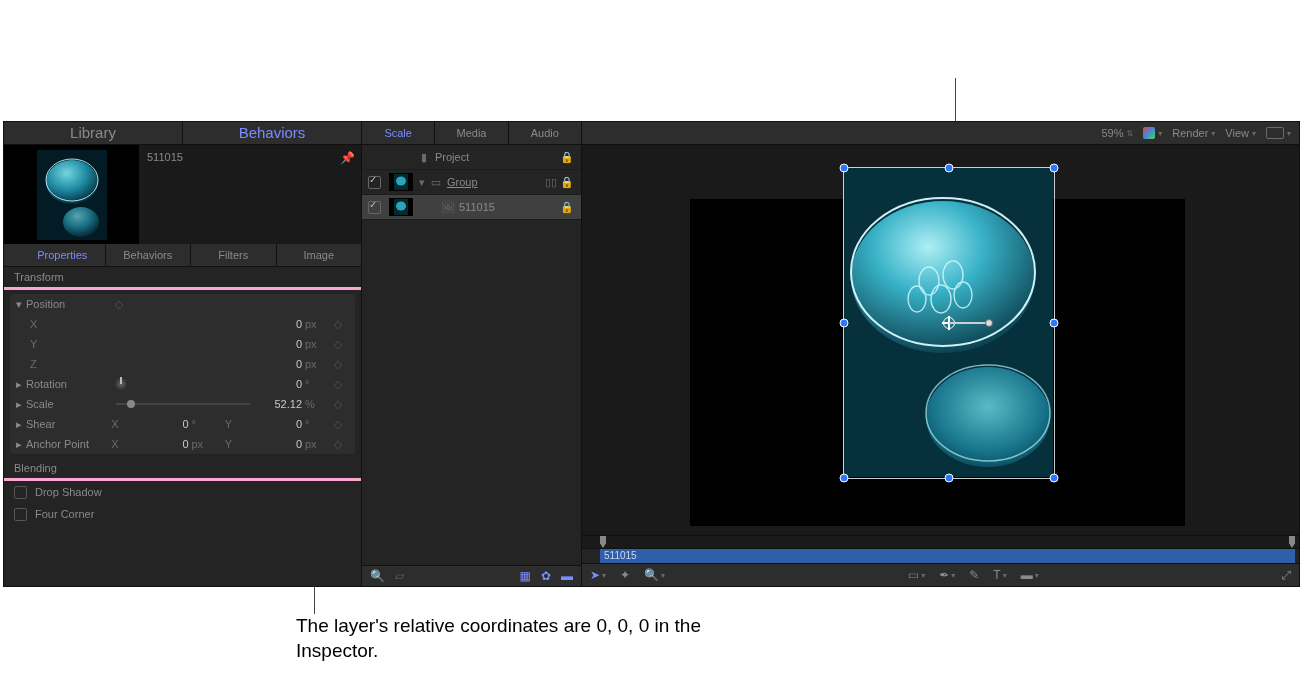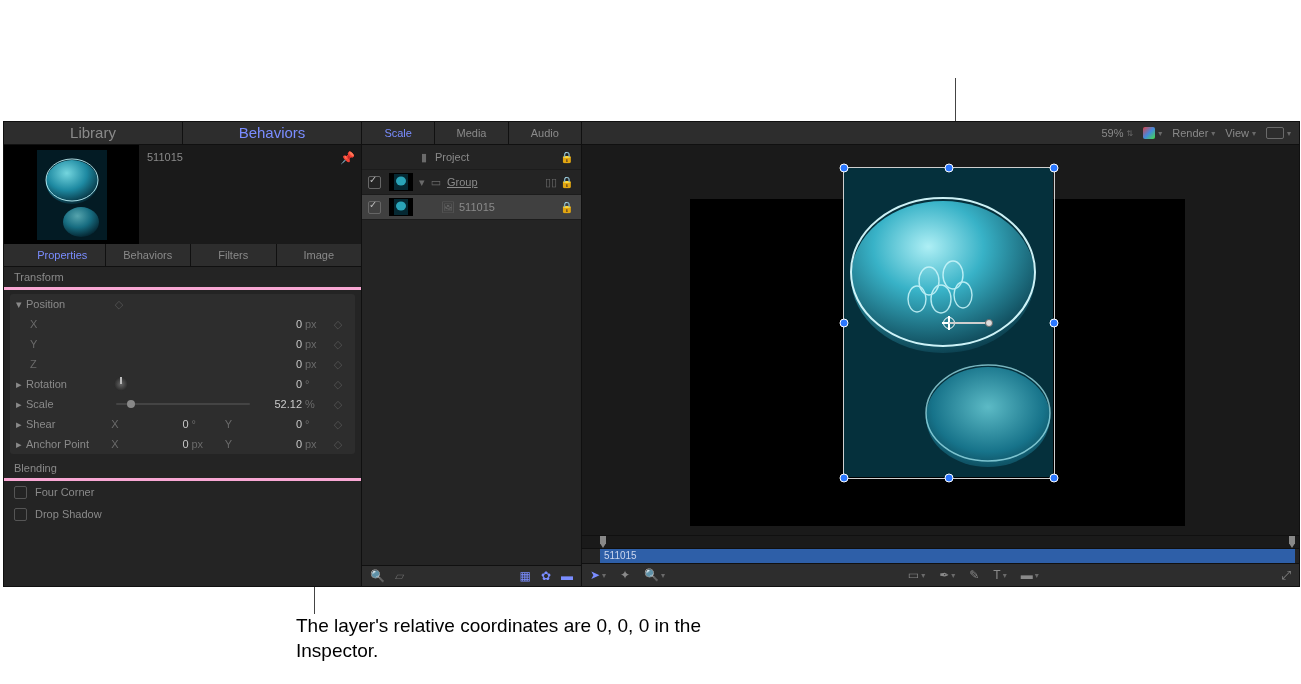--- a/index.html
+++ b/index.html
@@ -231,25 +231,25 @@
         <span class="val">0</span>
         <span class="unit">px</span>
         <span class="keyframe">◇</span>
       </div>
     </div>
 
     <div class="section-header">Blending</div>
 
     <div class="check-row">
       <span class="check"></span>
-      <span>Four Corner</span>
+      <span>Drop Shadow</span>
     </div>
     <div class="check-row">
       <span class="check"></span>
-      <span>Drop Shadow</span>
+      <span>Four Corner</span>
     </div>
   </div>
 
   <div class="layers-col">
     <div class="ltabs">
       <div class="ltab active">Scale</div>
       <div class="ltab">Media</div>
       <div class="ltab">Audio</div>
     </div>
 

